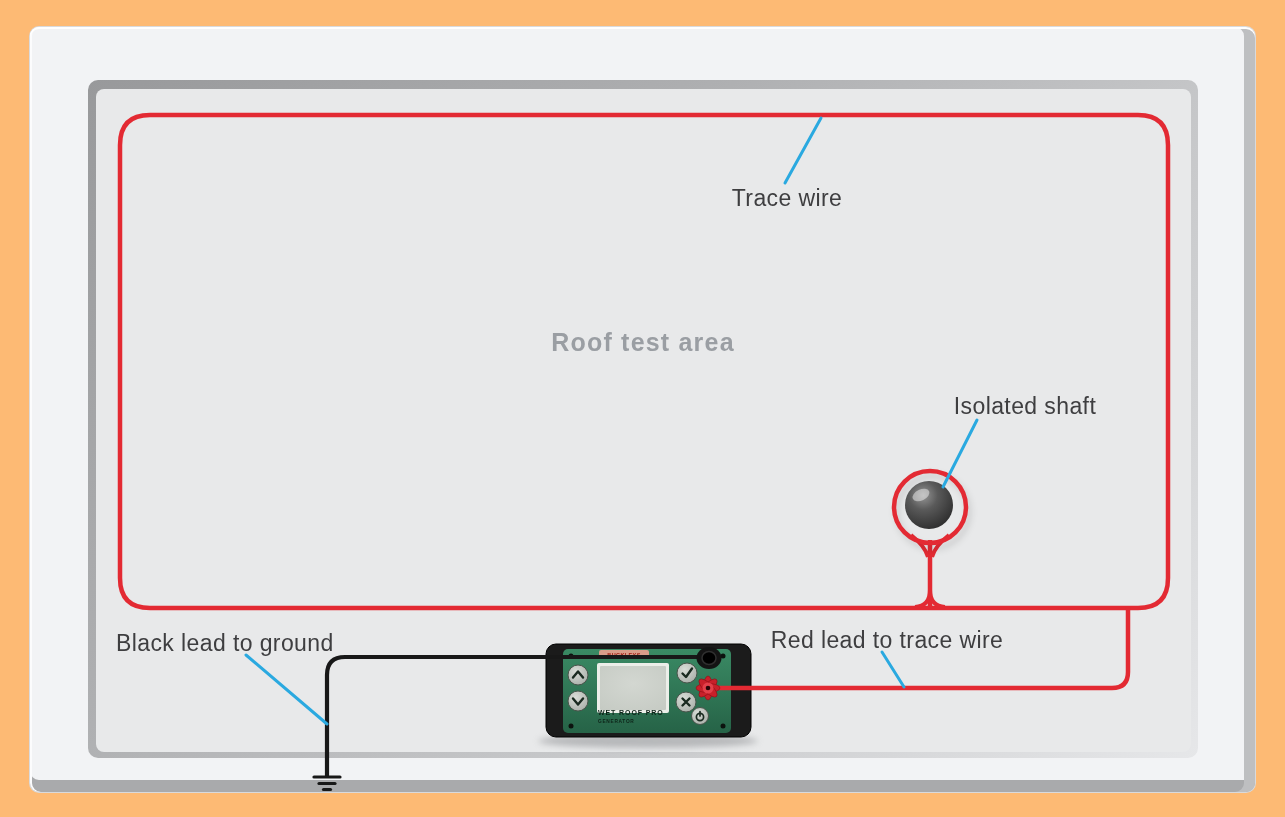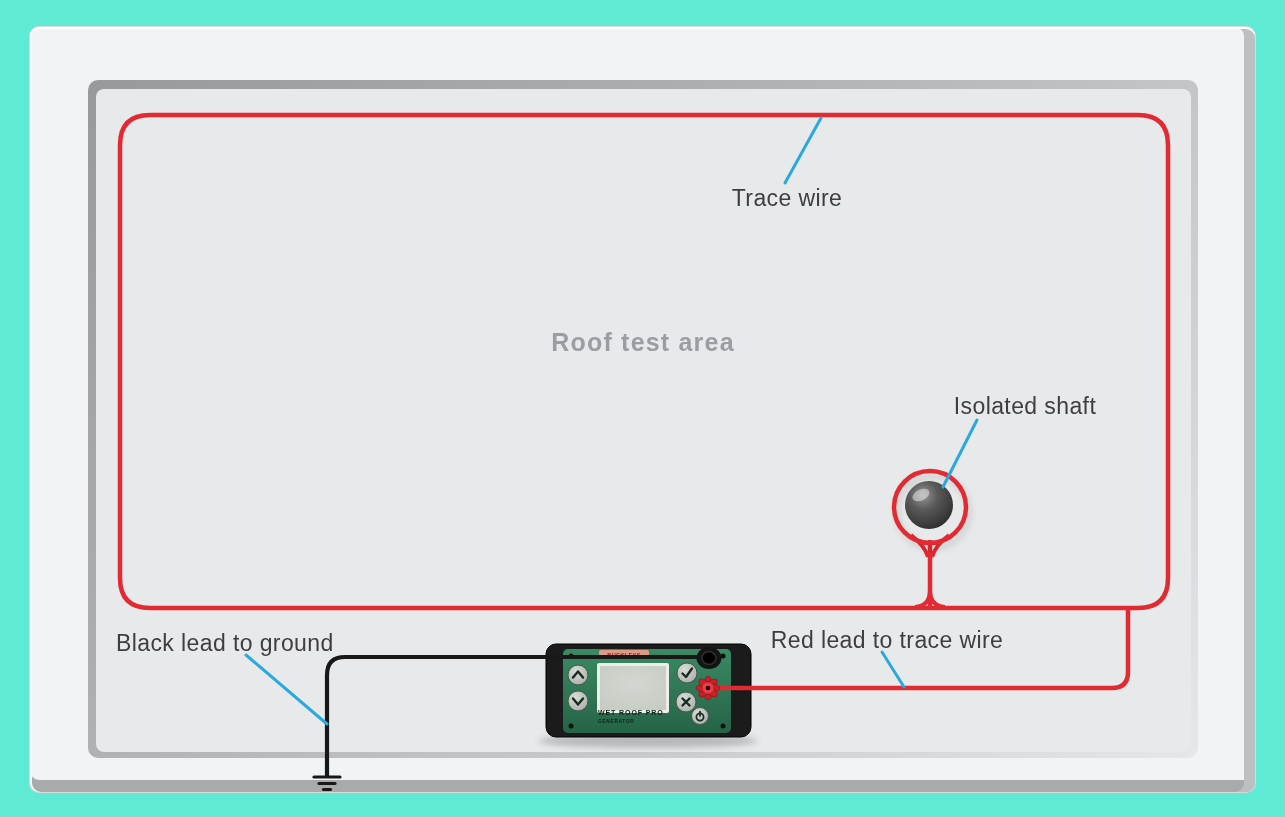--- a/index.html
+++ b/index.html
@@ -1,20 +1,20 @@
 <!DOCTYPE html>
 <html><head>
 <meta charset="utf-8">
 <style>
   html, body { margin: 0; padding: 0; background: #ffffff; }
   .stage {
     position: relative;
     width: 1285px;
     height: 817px;
-    background: #5eead4;
+    background: #fdba74;
     overflow: hidden;
     font-family: "Liberation Sans", sans-serif;
   }
   
   .frame {
     position: absolute;
     left: 30px; top: 27px;
     width: 1225px; height: 765px;
     background: #f2f3f5;
     border-radius: 9px;

